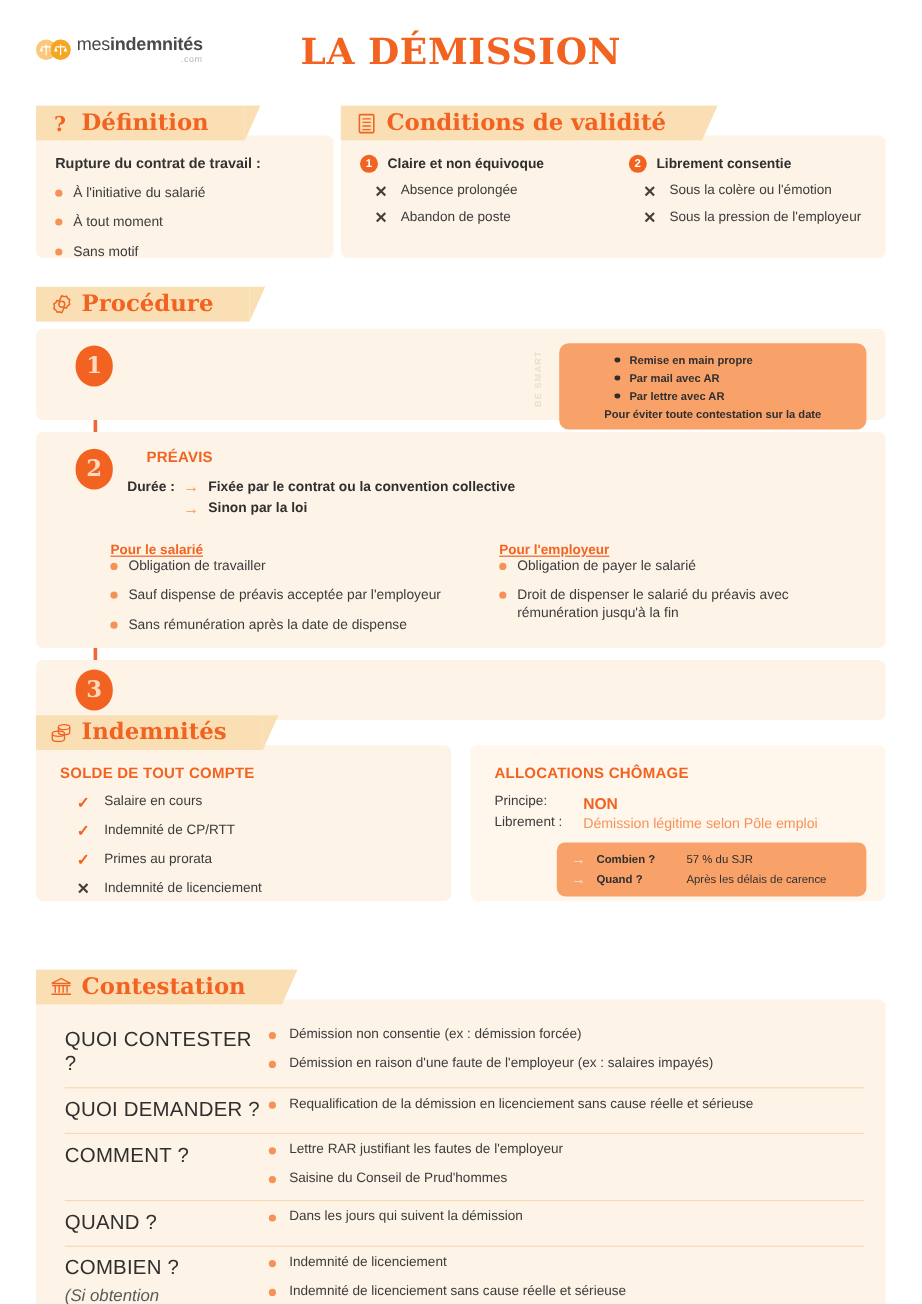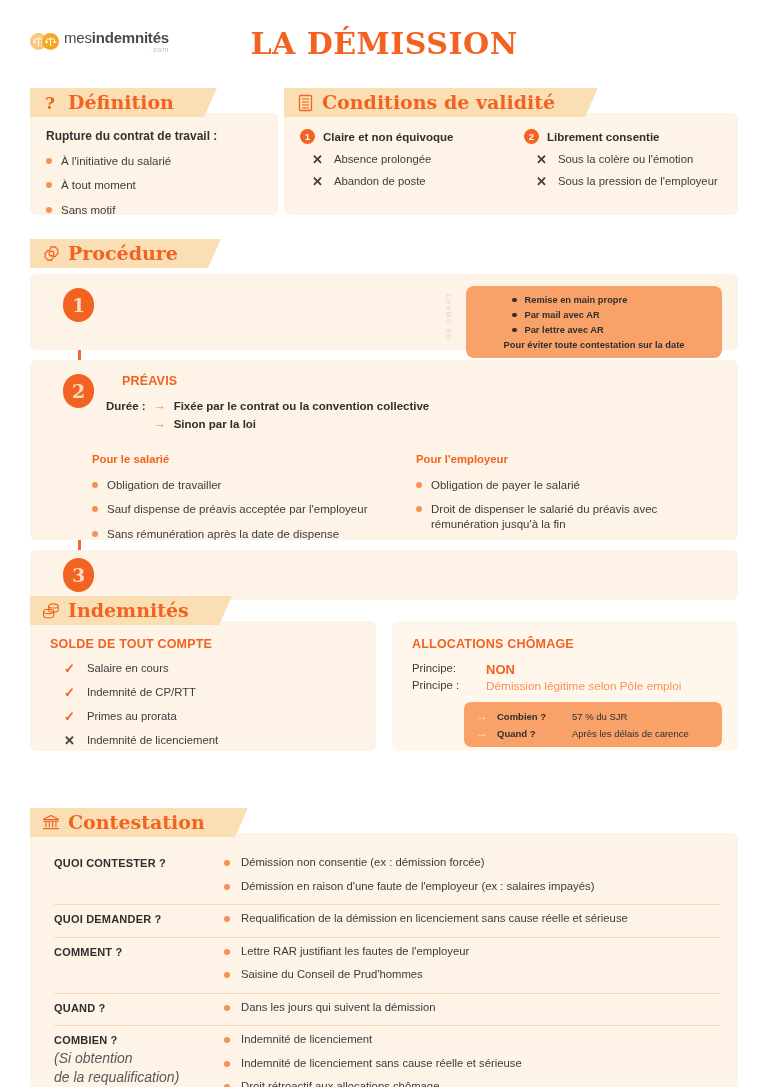--- a/index.html
+++ b/index.html
@@ -122,21 +122,21 @@
   .smart-foot { font-size: 9.3px; font-weight: bold; color: #2f2f2f; text-align: center; margin-top: 1px; }
 
   .duree-row { display: flex; gap: 7px; margin-top: 11px; padding-left: 60px; }
   .duree-label { font-size: 11.5px; font-weight: bold; color: #2f2f2f; padding-top: 1px; }
   .arrow { color: #f79256; font-size: 13px; line-height: 1.1; flex: 0 0 auto; }
   .duree-item { display: flex; align-items: flex-start; gap: 8px; margin-bottom: 4px; }
   .duree-text { font-size: 11.5px; font-weight: bold; color: #2f2f2f; line-height: 1.25; }
 
   .two-cols { display: flex; margin-top: 17px; padding-left: 46px; gap: 18px; }
   .two-cols .col { width: 338px; }
-  .col-head { font-size: 11.3px; font-weight: bold; color: #f26322; margin-bottom: 13px; }
+  .col-head { font-size: 11.3px; font-weight: bold; color: #f26322; margin-bottom: 0; text-decoration: underline; }
 
   
   .indem { position: absolute; left: 30px; top: 596px; width: 708px; }
   .indem-body { display: flex; gap: 16px; margin-top: -4px; }
   .indem-left { width: 346px; border-radius: 6px; padding: 16px 16px 16px 20px; }
   .indem-right { width: 346px; border-radius: 6px; padding: 16px 16px 14px 20px; }
   .sub-title { font-size: 12.5px; font-weight: bold; color: #f26322; letter-spacing: 0.2px; margin-bottom: 11px; }
   .mark-line { display: flex; align-items: flex-start; gap: 12px; margin-bottom: 9px; padding-left: 14px; }
   .mark-text { font-size: 11.3px; color: #3c3c3c; line-height: 1.2; }
 
@@ -149,21 +149,21 @@
   .pe-box-arrow { color: #fde2cc; font-size: 12px; line-height: 1; }
   .pe-box-q { width: 66px; font-weight: bold; color: #2f2f2f; flex: 0 0 auto; }
   .pe-box-a { color: #2f2f2f; }
 
   
   .contest { position: absolute; left: 30px; top: 808px; width: 708px; }
   .contest-panel { margin-top: -4px; padding: 16px 18px 14px 24px; }
   .crow { display: flex; align-items: flex-start; padding: 7px 0 9px 0; }
   .crow + .crow { border-top: 1px solid #f7d9b8; }
   .ckey { width: 170px; flex: 0 0 auto; padding-top: 1px; }
-  .ckey-label { font-size: 11px; font-weight: bold; color: #2f2f2f; letter-spacing: 0.2px; }
+  .ckey-label { font-size: 17px; font-weight: normal; color: #2f2f2f; letter-spacing: 0.2px; }
   .ckey-note { font-size: 14px; color: #5a5a5a; line-height: 1.35; margin-top: 3px; font-style: italic; }
   .cvals { flex: 1; }
   .cval { display: flex; align-items: flex-start; gap: 11px; margin-bottom: 10px; }
   .cval:last-child { margin-bottom: 2px; }
   .cval-text { font-size: 11.3px; color: #3c3c3c; line-height: 1.2; }
 </style>
 </head>
 <body>
 
 <div class="header">
@@ -414,21 +414,21 @@
         </div>
     </div>
 
     <div class="indem-right panel-soft" style="height:130px;">
       <div class="sub-title">ALLOCATIONS CHÔMAGE</div>
       <div class="pe-row">
         <span class="pe-key">Principe:</span>
         <span class="pe-no">NON</span>
       </div>
       <div class="pe-row">
-        <span class="pe-key">Principe :</span>
+        <span class="pe-key">Librement :</span>
         <span class="pe-val">Démission légitime selon Pôle emploi</span>
       </div>
       <div class="pe-box">
         <div class="pe-box-row">
           <span class="pe-box-arrow">→</span>
           <span class="pe-box-q">Combien ?</span>
           <span class="pe-box-a">57 % du SJR</span>
         </div>
         <div class="pe-box-row" style="margin-bottom:0;">
           <span class="pe-box-arrow">→</span>

